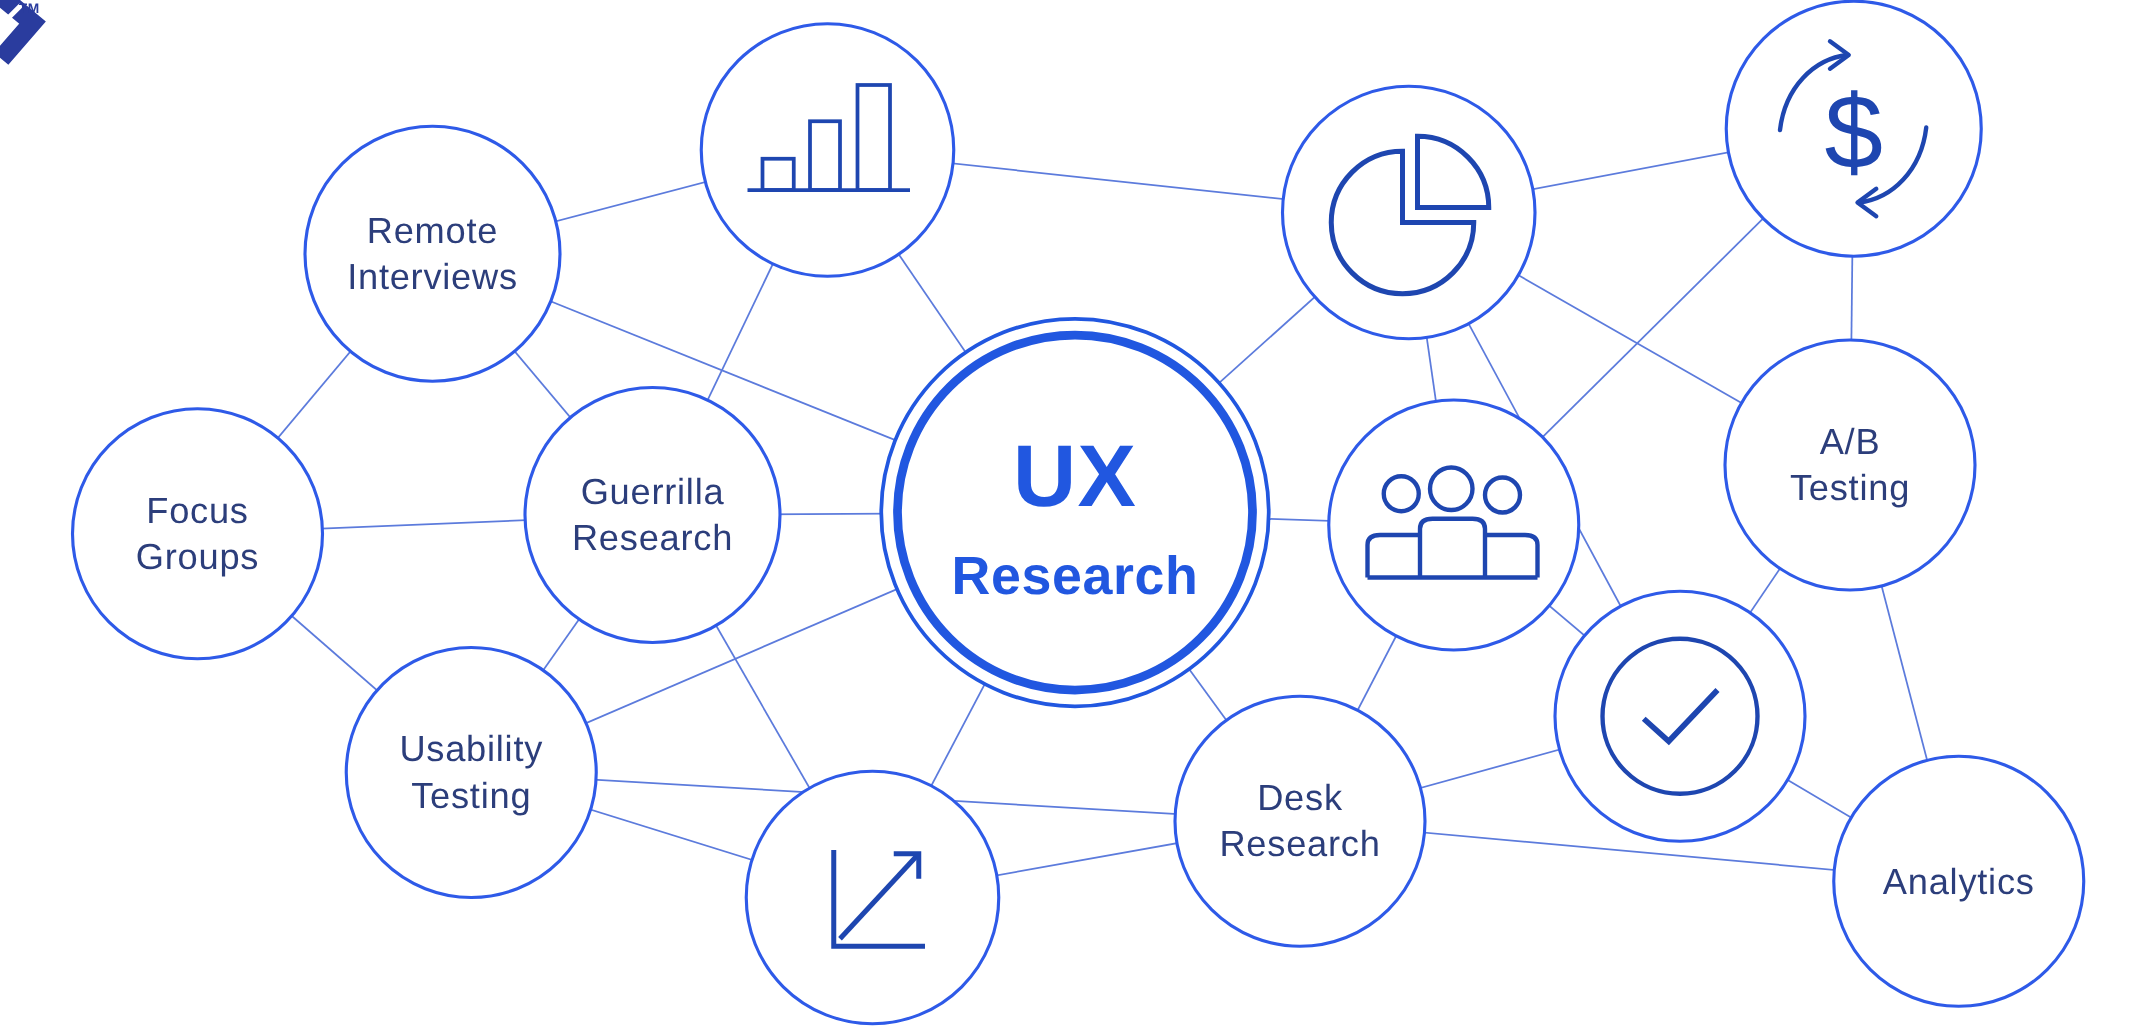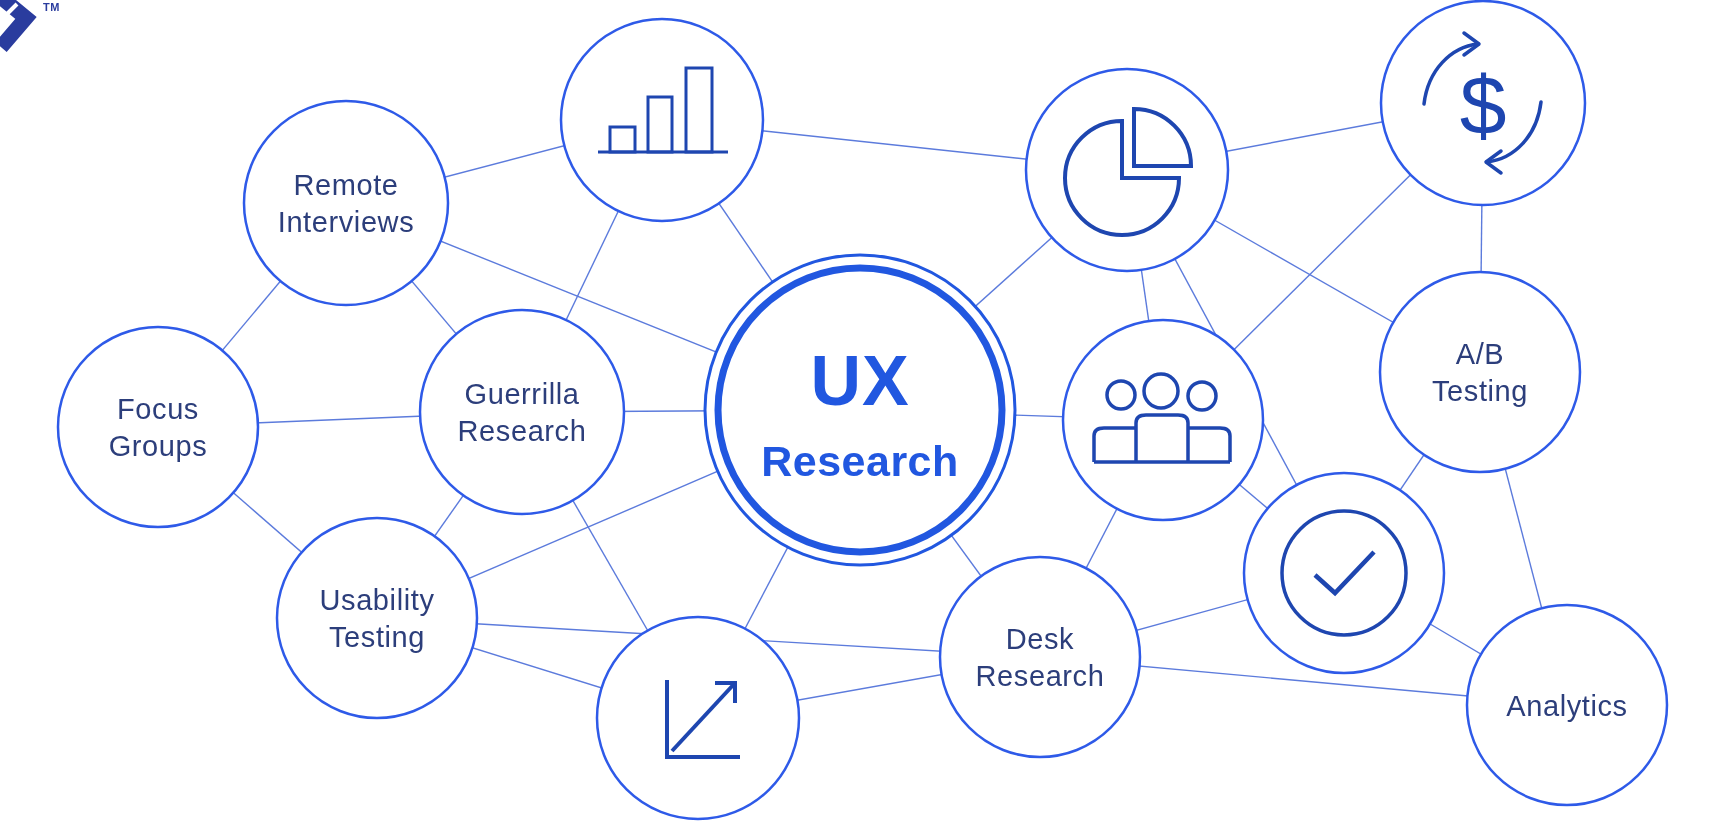--- a/index.html
+++ b/index.html
@@ -1,21 +1,21 @@
 <!DOCTYPE html>
 <html><head>
 <meta charset="utf-8">
 <style>
   html,body{margin:0;padding:0;background:#ffffff;}
   body{width:1720px;height:826px;position:relative;overflow:hidden;
        font-family:"Liberation Sans","DejaVu Sans",sans-serif;}
   #stage{position:absolute;left:0;top:0;width:1720px;height:826px;}
   #diagram{position:absolute;left:0;top:0;}
   #logo{position:absolute;left:0;top:0;}
-  #tm{position:absolute;left:43px;top:1px;font-size:11px;font-weight:700;
+  #tm{position:absolute;left:15px;top:1px;font-size:11px;font-weight:700;
       letter-spacing:.5px;}
   .node-label{font-weight:300;letter-spacing:.6px;}
   .center-line1{font-weight:700;letter-spacing:1px;}
   .center-line2{font-weight:700;letter-spacing:.5px;}
 </style>
 </head>
 <body>
 
 <div id="stage">
   <svg id="diagram" width="1720" height="826" viewBox="0 0 1720 826">

